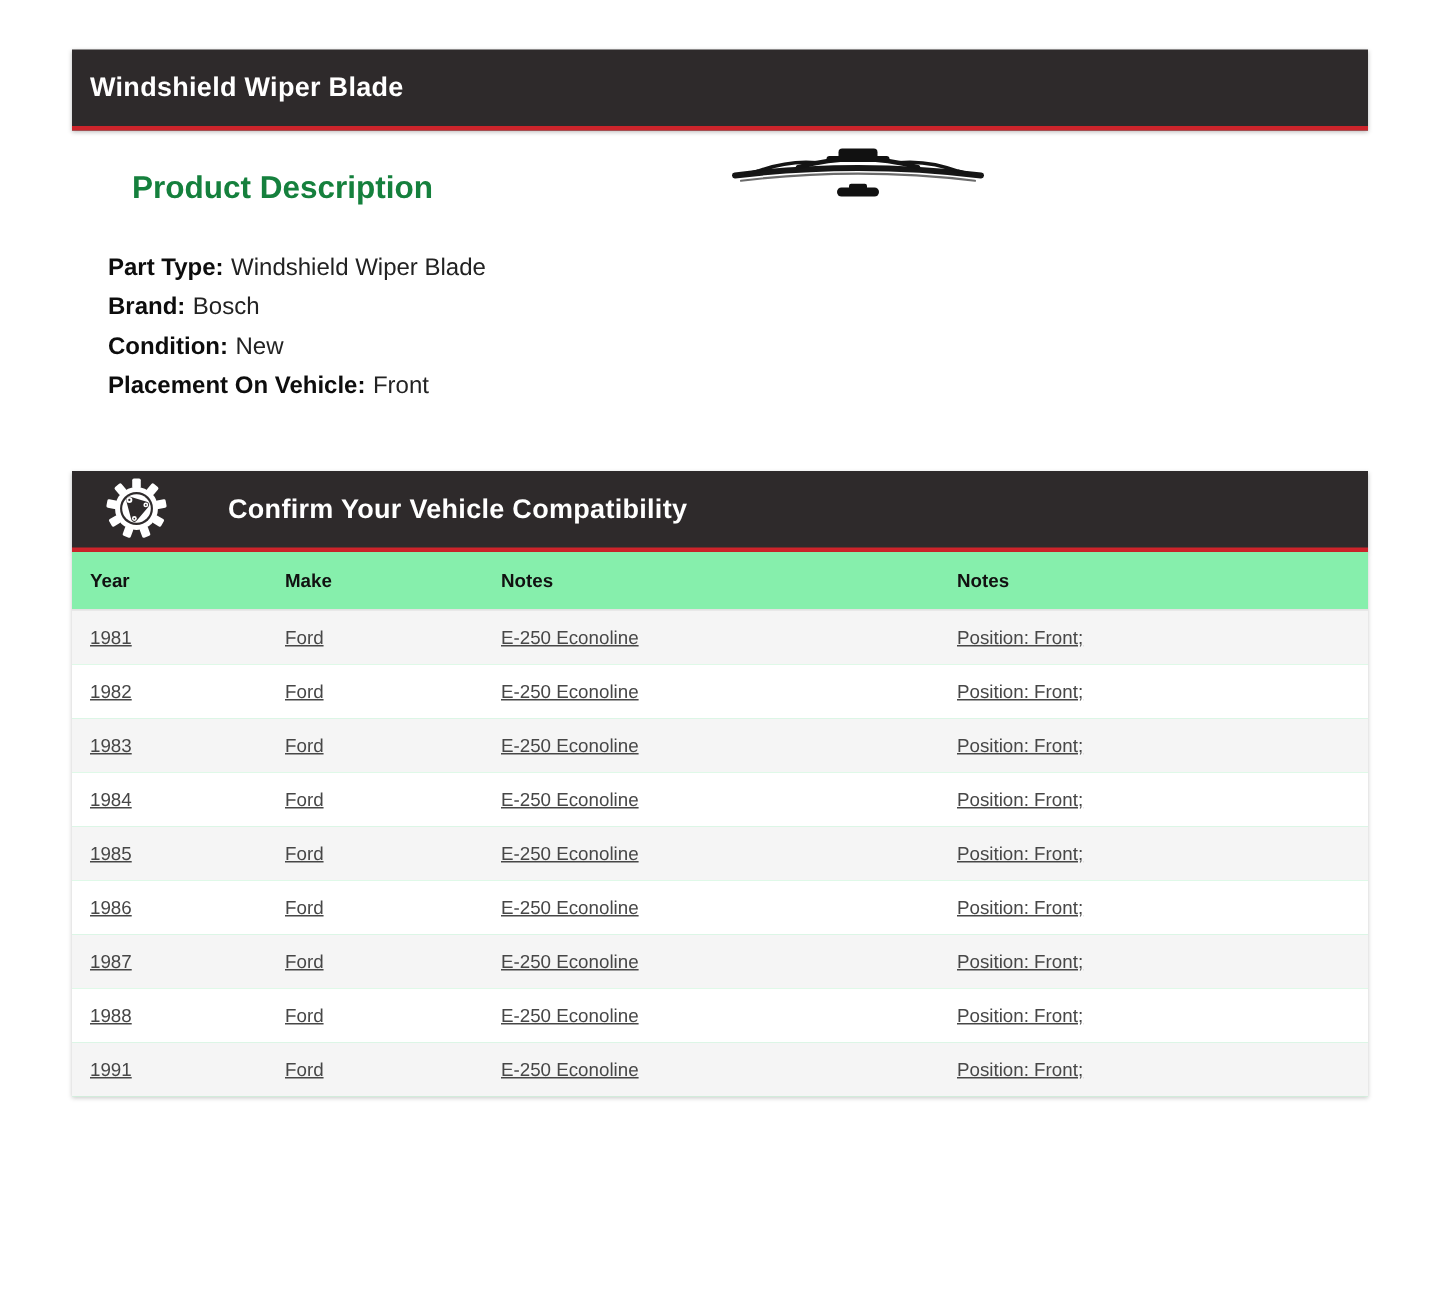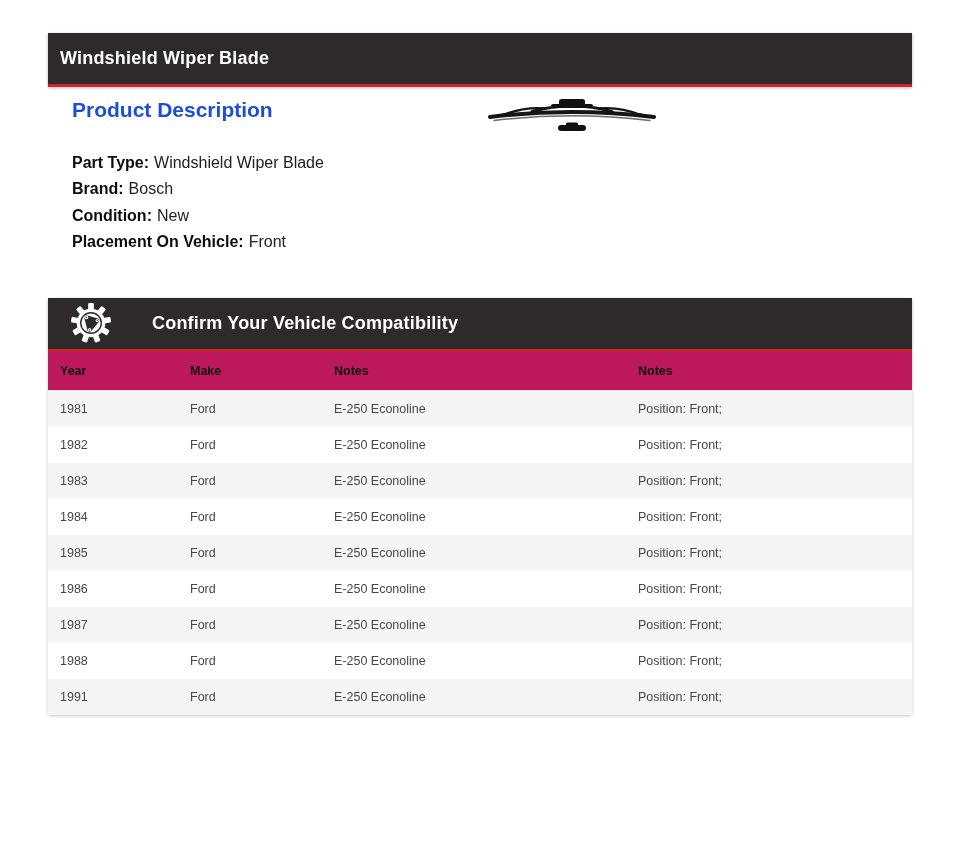--- a/index.html
+++ b/index.html
@@ -6,38 +6,38 @@
   body{width:960px;height:864px;font-family:"Liberation Sans",sans-serif;-webkit-font-smoothing:antialiased;}
   .page{padding:33px 48px 0;}
 
   
   .bar{background:#2e2a2b;border-bottom:3px solid #cd242b;height:51px;display:flex;align-items:center;box-shadow:0 1px 3px rgba(0,0,0,.28);}
   .bar .bar-title{color:#ffffff;font-size:18px;font-weight:700;margin:0;letter-spacing:.2px;}
   .title-bar .bar-title{margin-left:12px;}
 
   
   .product{position:relative;padding:11px 0 0 24px;}
-  .section-heading{font-size:21px;font-weight:700;color:#1d4ed8;margin:0;line-height:24px;}
+  .section-heading{font-size:21px;font-weight:700;color:#15803d;margin:16px;line-height:24px;}
   .wiper-img{position:absolute;left:439px;top:6px;width:170px;height:40px;}
   .attrs{margin-top:28px;}
   .attr{margin:0;line-height:26.4px;font-size:16px;color:#1a1a1a;}
   .attr b{font-weight:700;color:#0d0d0d;}
   .attr span{margin-left:5px;color:#222222;}
 
   
   .compat{margin-top:42px;}
   .gear{width:42px;height:42px;margin-left:22px;display:flex;align-items:center;justify-content:center;}
   .compat .bar-title{margin-left:40px;}
 
   
-  .table-card{background:#be185d;box-shadow:0 1px 3px rgba(0,0,0,.22);}
+  .table-card{background:#86efac;box-shadow:0 1px 3px rgba(0,0,0,.22);}
   table{width:100%;border-collapse:collapse;table-layout:fixed;font-size:12.5px;}
   col.c-year{width:130px;}col.c-make{width:144px;}col.c-model{width:304px;}
   th{text-align:left;font-weight:700;color:#111111;height:38px;padding:0 0 0 12px;border-bottom:1px solid #e3e3e3;font-size:12.5px;}
-  td{height:36px;padding:0 0 0 12px;color:#474747;}
+  td{height:36px;padding:0 0 0 12px;color:#474747;text-decoration:underline;}
   tbody tr:nth-child(odd){background:#f5f5f5;}
   tbody tr:nth-child(even){background:#ffffff;}
 </style>
 </head>
 <body>
 
 <div class="page">
 
   <header class="bar title-bar">
     <h1 class="bar-title">Windshield Wiper Blade</h1>

